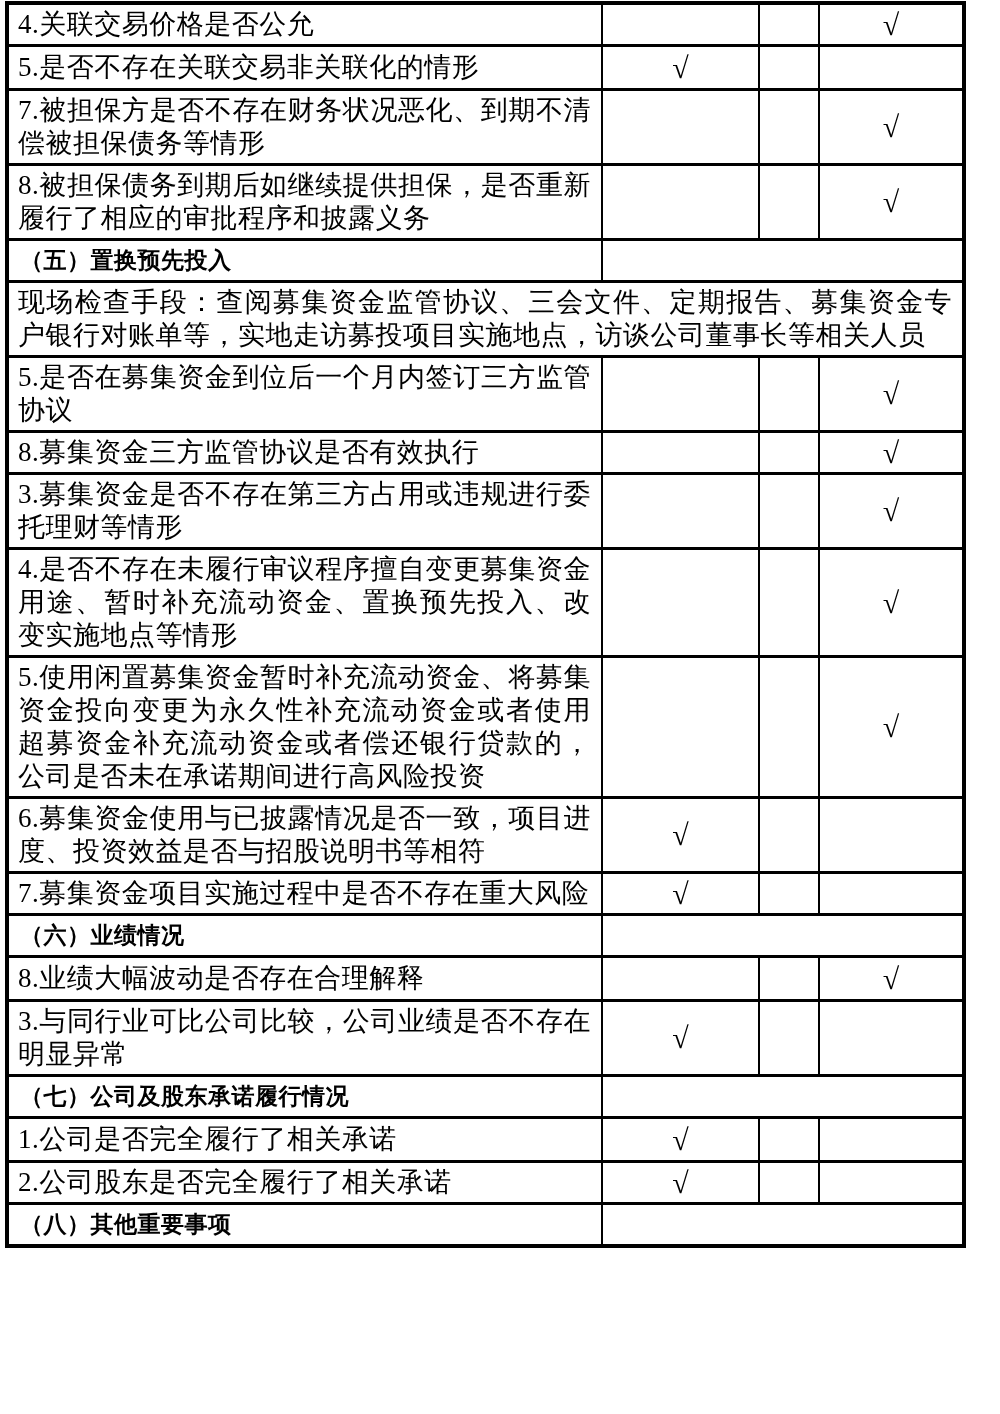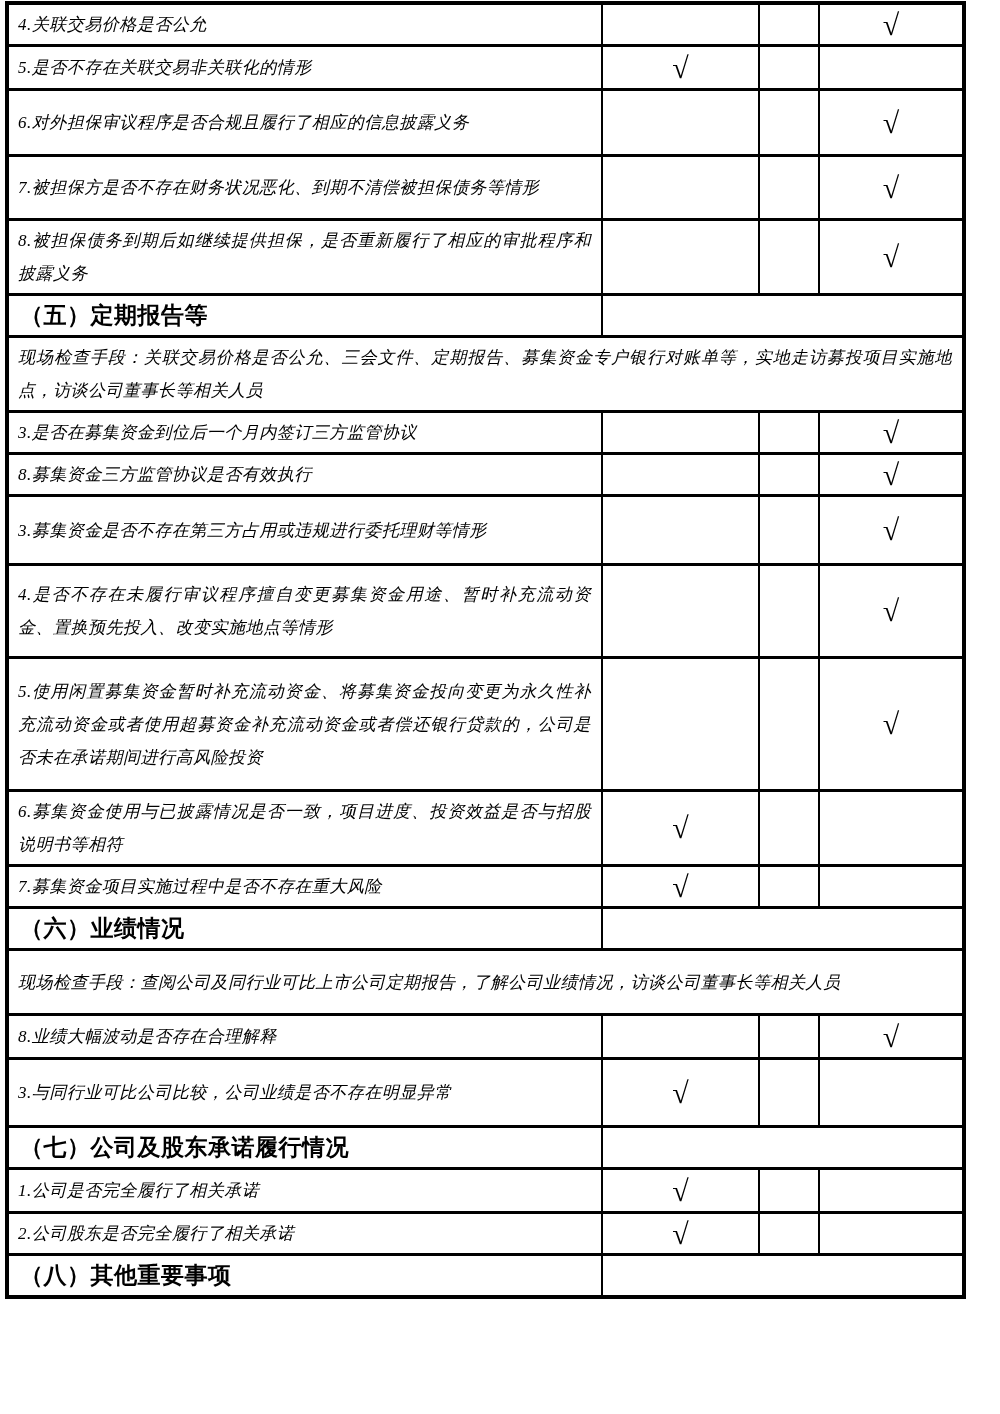--- a/index.html
+++ b/index.html
@@ -29,27 +29,26 @@
   col.c-2  { width: 60px;  }
   col.c-3  { width: 145px; }
   td {
     border: solid #000000;
     border-width: 3px 2px;
     vertical-align: middle;
     padding: 0;
     overflow: hidden;
   }
   td.cell-text, td.cell-method {
-    font-size: 17px;
+    font-size: 27px;
     line-height: 33px;
     padding: 3px 10px 3px 9px;
     text-align: justify;
     text-justify: inter-ideograph;
     letter-spacing: 0.5px;
-    font-style: italic;
   }
   td.cell-section {
     font-size: 23px;
     font-weight: bold;
     line-height: 33px;
     padding: 3px 10px 3px 11px;
     letter-spacing: 0.5px;
   }
   td.cell-check {
     text-align: center;
@@ -74,47 +73,41 @@
     <td class="cell-check"></td>
     <td class="cell-check"></td>
     <td class="cell-check">√</td>
   </tr>
         <tr class="row-q" style="height: 44px;">
     <td class="cell-text">5.是否不存在关联交易非关联化的情形</td>
     <td class="cell-check">√</td>
     <td class="cell-check"></td>
     <td class="cell-check"></td>
   </tr>
-        <tr class="row-q" style="height: 66px;">
-    <td class="cell-text">6.对外担保审议程序是否合规且履行了相应的信息披露义务</td>
-    <td class="cell-check"></td>
-    <td class="cell-check"></td>
-    <td class="cell-check">√</td>
-  </tr>
         <tr class="row-q" style="height: 64px;">
     <td class="cell-text">7.被担保方是否不存在财务状况恶化、到期不清偿被担保债务等情形</td>
     <td class="cell-check"></td>
     <td class="cell-check"></td>
     <td class="cell-check">√</td>
   </tr>
         <tr class="row-q" style="height: 67px;">
     <td class="cell-text">8.被担保债务到期后如继续提供担保，是否重新履行了相应的审批程序和披露义务</td>
     <td class="cell-check"></td>
     <td class="cell-check"></td>
     <td class="cell-check">√</td>
   </tr>
         <tr class="row-s" style="height: 40px;">
-    <td class="cell-section">（五）定期报告等</td>
+    <td class="cell-section">（五）置换预先投入</td>
     <td class="cell-section-spacer" colspan="3"></td>
   </tr>
         <tr class="row-m" style="height: 67px;">
-    <td class="cell-method" colspan="4">现场检查手段：关联交易价格是否公允、三会文件、定期报告、募集资金专户银行对账单等，实地走访募投项目实施地点，访谈公司董事长等相关人员</td>
+    <td class="cell-method" colspan="4">现场检查手段：查阅募集资金监管协议、三会文件、定期报告、募集资金专户银行对账单等，实地走访募投项目实施地点，访谈公司董事长等相关人员</td>
   </tr>
         <tr class="row-q" style="height: 42px;">
-    <td class="cell-text">3.是否在募集资金到位后一个月内签订三方监管协议</td>
+    <td class="cell-text">5.是否在募集资金到位后一个月内签订三方监管协议</td>
     <td class="cell-check"></td>
     <td class="cell-check"></td>
     <td class="cell-check">√</td>
   </tr>
         <tr class="row-q" style="height: 41px;">
     <td class="cell-text">8.募集资金三方监管协议是否有效执行</td>
     <td class="cell-check"></td>
     <td class="cell-check"></td>
     <td class="cell-check">√</td>
   </tr>
@@ -145,23 +138,20 @@
         <tr class="row-q" style="height: 40px;">
     <td class="cell-text">7.募集资金项目实施过程中是否不存在重大风险</td>
     <td class="cell-check">√</td>
     <td class="cell-check"></td>
     <td class="cell-check"></td>
   </tr>
         <tr class="row-s" style="height: 31px;">
     <td class="cell-section">（六）业绩情况</td>
     <td class="cell-section-spacer" colspan="3"></td>
   </tr>
-        <tr class="row-m" style="height: 65px;">
-    <td class="cell-method" colspan="4">现场检查手段：查阅公司及同行业可比上市公司定期报告，了解公司业绩情况，访谈公司董事长等相关人员</td>
-  </tr>
         <tr class="row-q" style="height: 44px;">
     <td class="cell-text">8.业绩大幅波动是否存在合理解释</td>
     <td class="cell-check"></td>
     <td class="cell-check"></td>
     <td class="cell-check">√</td>
   </tr>
         <tr class="row-q" style="height: 68px; margin-top: 10px;">
     <td class="cell-text">3.与同行业可比公司比较，公司业绩是否不存在明显异常</td>
     <td class="cell-check">√</td>
     <td class="cell-check"></td>

